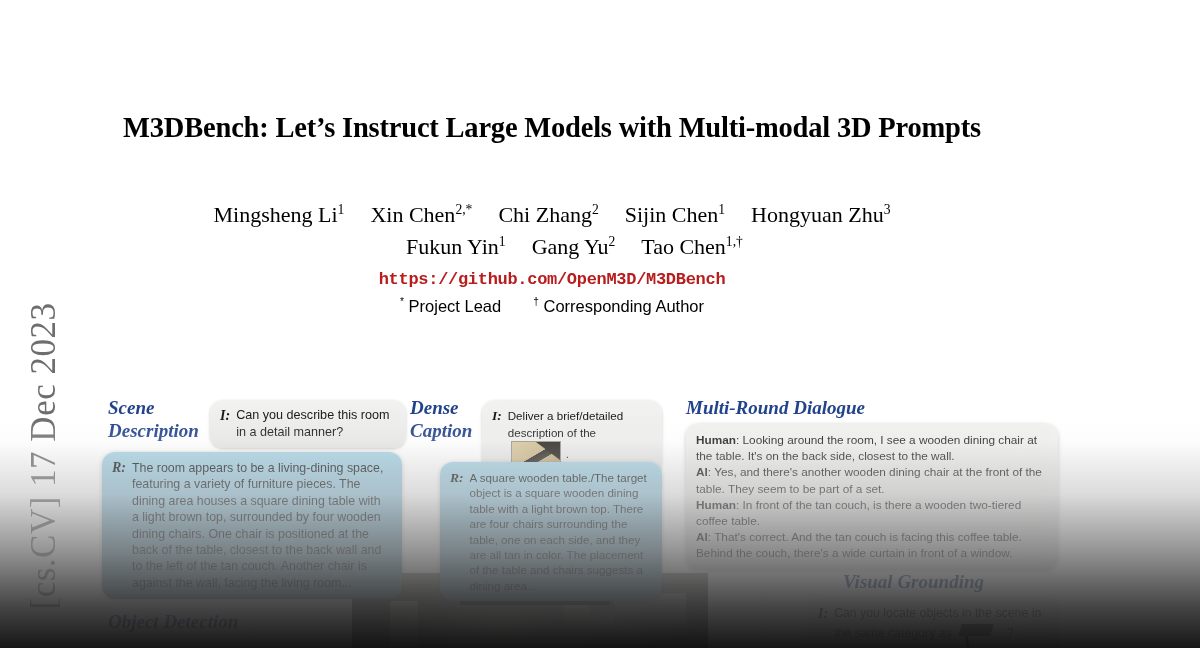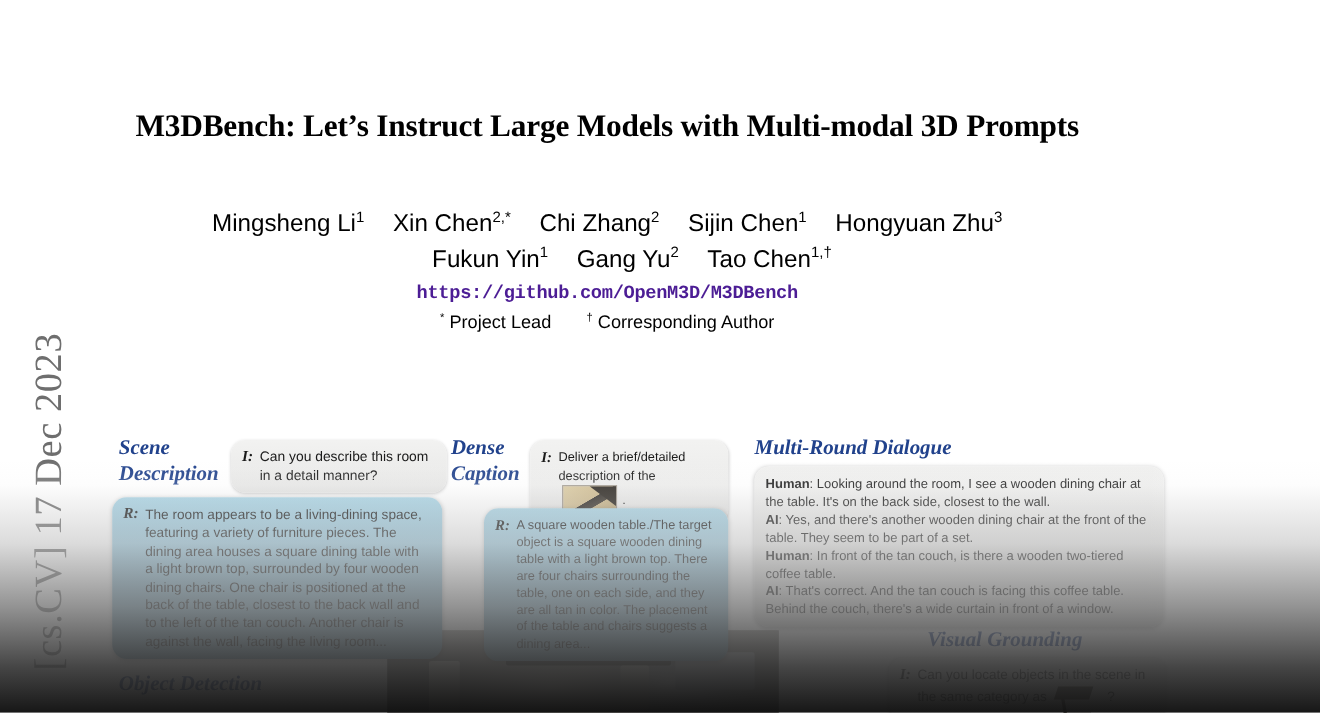--- a/index.html
+++ b/index.html
@@ -23,33 +23,33 @@
     font-size:35px;
     letter-spacing:0.5px;
     color:#6e6e6e;
     white-space:nowrap;
     text-align:center;
     line-height:44px;
     z-index:3;
   }
 
   
-  #paper-header{position:absolute;left:0;top:0;width:1104px;z-index:2;}
+  #paper-header{position:absolute;left:0;top:12px;width:1104px;z-index:2;}
   #title{
     text-align:center;
     font-family:"Liberation Serif", serif;
     font-weight:bold;
     font-size:28.5px;
     letter-spacing:-0.2px;
     color:#000;
     margin-top:100px;
   }
   .authors-line{
     text-align:center;
-    font-family:Liberation Sans, sans-serif;
+    font-family:Liberation Serif, serif;
     font-size:22px;
     color:#000;
     margin-top:0;
   }
   #authors-row1{margin-top:58px;}
   #authors-row2{margin-top:6px;padding-left:45px;}
   .author{display:inline-block;margin:0 13px;}
   sup{font-size:0.62em;vertical-align:super;}
   #affil-line1{
     text-align:center;font-size:18px;margin-top:10px;
@@ -58,21 +58,21 @@
   .affil{display:inline-block;margin:0 14px;}
   #affil-line2{
     text-align:center;font-size:18px;margin-top:5px;
     font-family:"Liberation Serif", serif;color:#000;
   }
   #project-url{
     text-align:center;
     font-family:"Liberation Mono", monospace;
     font-weight:bold;
     font-size:17px;
-    color:#4c1d95;
+    color:#b91c1c;
     margin-top:9px;
     letter-spacing:-0.3px;
   }
   #footnotes{
     text-align:center;font-size:16.5px;margin-top:7px;
     font-family:Liberation Sans, sans-serif;color:#000;
   }
   .fn{display:inline-block;margin:0 16px;}
 
   

